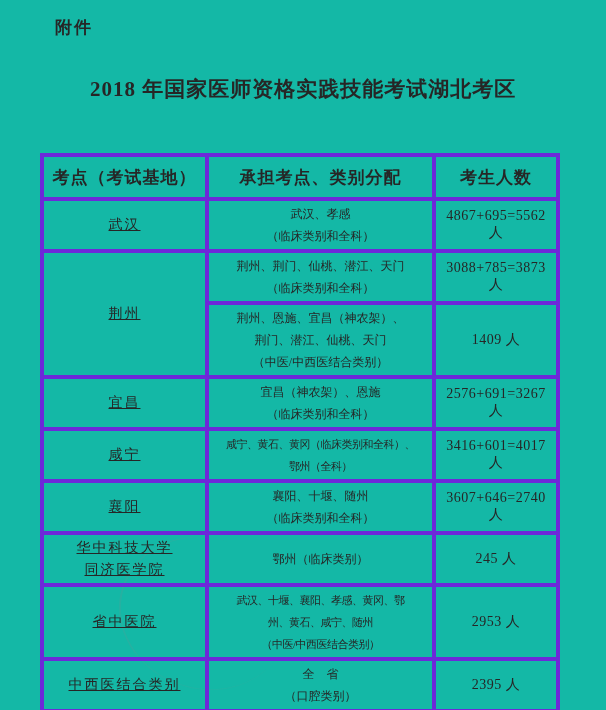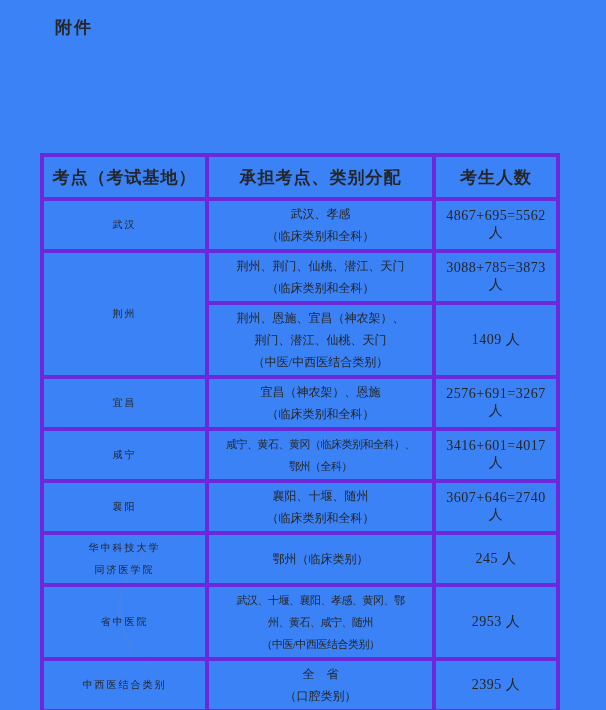--- a/index.html
+++ b/index.html
@@ -4,21 +4,21 @@
 <style>
   html, body {
     margin: 0;
     padding: 0;
     background: #e8e8e8;
   }
   .page {
     position: relative;
     width: 606px;
     height: 710px;
-    background: #3b82f6;
+    background: #14b8a6;
     overflow: hidden;
     font-family: "Liberation Serif", "DejaVu Serif", serif;
     color: #262626;
   }
   .attachment-label {
     position: absolute;
     left: 55px;
     top: 16px;
     font-size: 17px;
     font-weight: 600;
@@ -51,22 +51,23 @@
     vertical-align: middle;
     padding: 2px 2px;
     overflow: hidden;
   }
   .main-table th {
     font-size: 17px;
     font-weight: bold;
     letter-spacing: 1px;
   }
   .site-cell {
-    font-size: 10px;
+    font-size: 14px;
     letter-spacing: 2px;
+    text-decoration: underline;
   }
   .alloc-cell {
     font-size: 12px;
   }
   .alloc-cell.tight {
     font-size: 11px;
     letter-spacing: -0.5px;
   }
   .count-cell {
     font-size: 14px;
@@ -91,20 +92,21 @@
   }
 </style>
 </head>
 <body>
 
 <div class="page">
 
   <div class="attachment-label">附件</div>
 
   <div class="title-block">
+    <div class="title-line">2018 年国家医师资格实践技能考试湖北考区</div>
   </div>
 
   <div class="scan-artifact"></div>
 
   <table class="main-table">
     <colgroup>
       <col style="width:165px">
       <col style="width:227px">
       <col style="width:124px">
     </colgroup>

